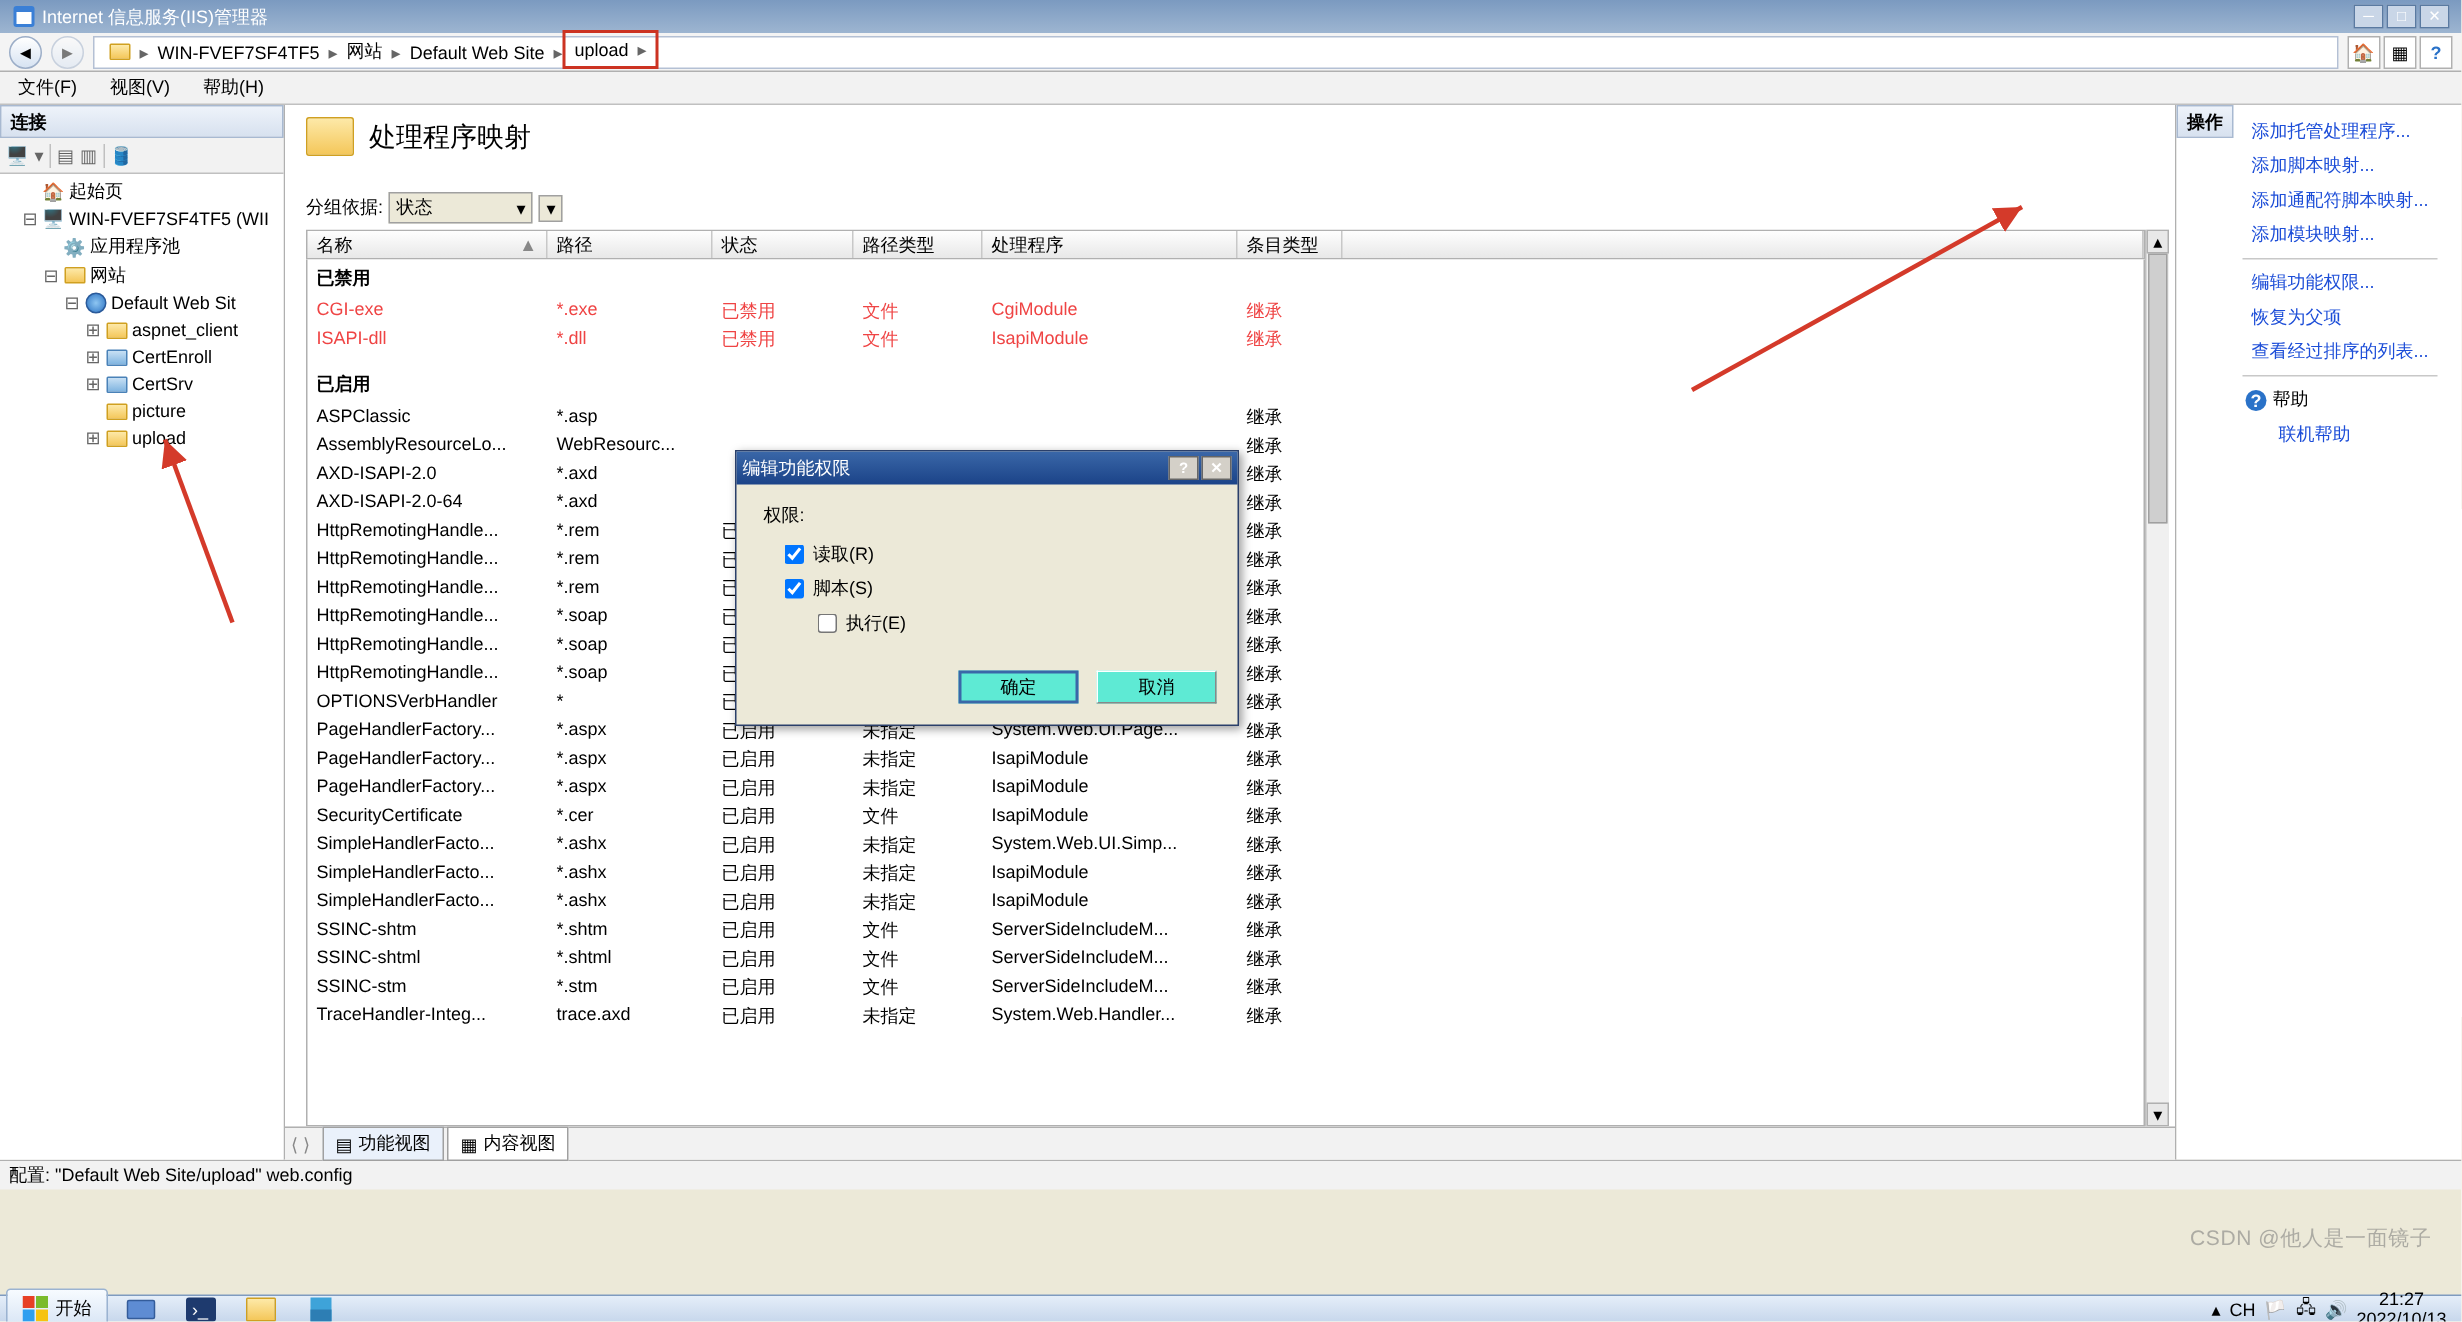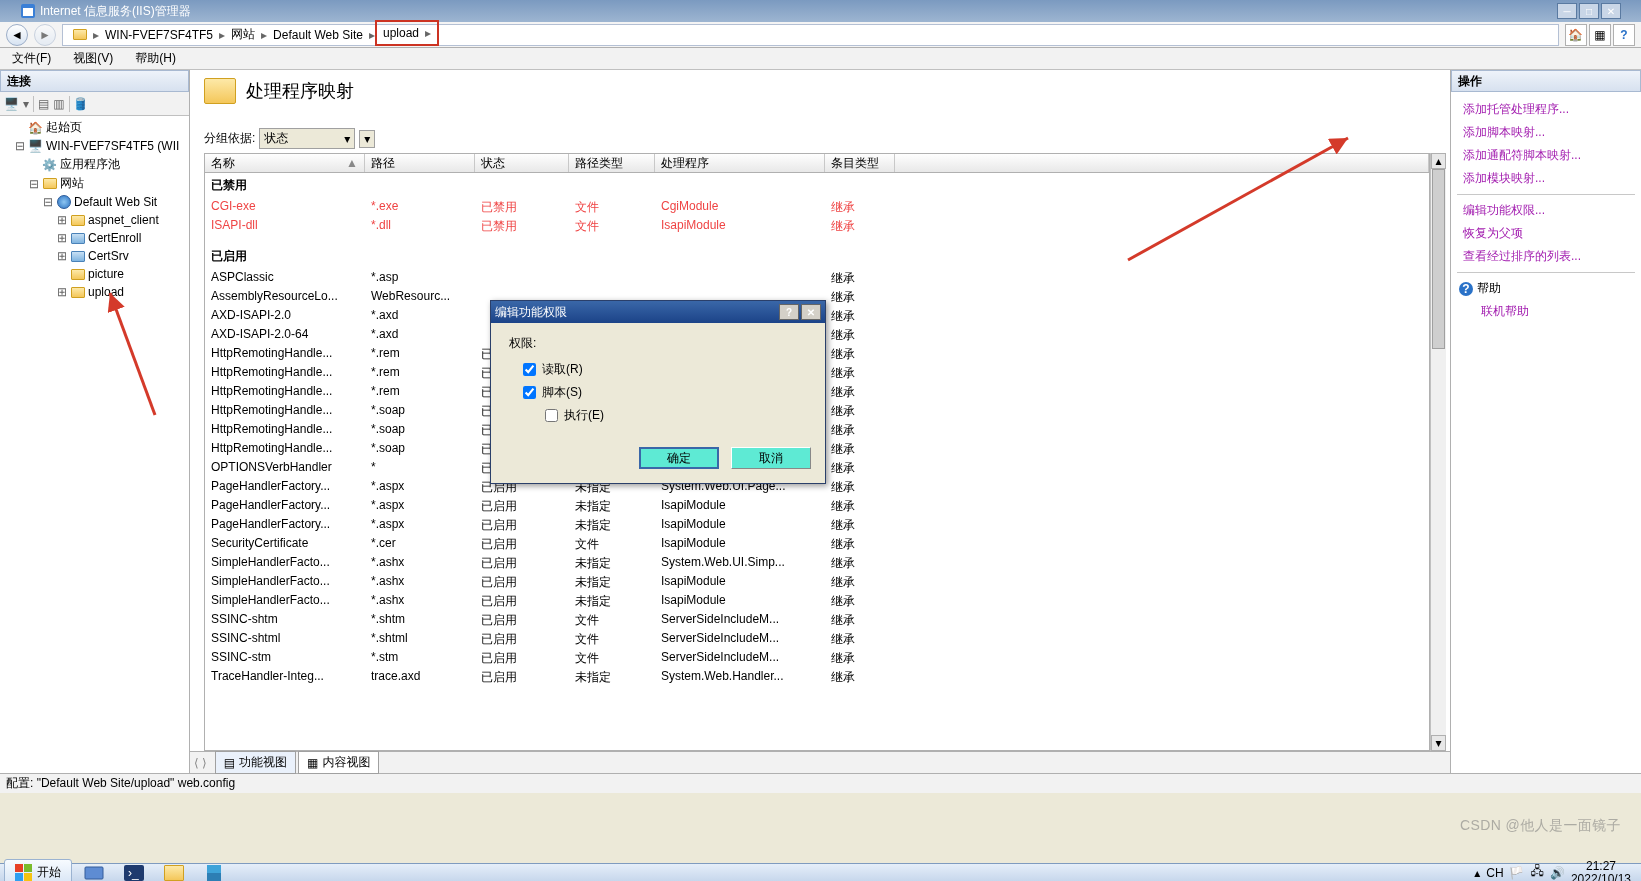--- a/index.html
+++ b/index.html
@@ -1,17 +1,17 @@
 <!DOCTYPE html>
 <html><head>
 <meta charset="utf-8">
 <style>
 *{box-sizing:border-box;margin:0;padding:0;font-family:"Microsoft YaHei",SimSun,Tahoma,sans-serif;font-size:12px;}
 body{background:#ece9d8;width:1641px;height:881px;overflow:hidden;position:relative;}
-.titlebar{height:22px;background:linear-gradient(#7b9ac0,#9db5d1);color:#fff;display:flex;align-items:center;padding:0 20px;}
+.titlebar{height:22px;background:linear-gradient(#7b9ac0,#9db5d1);color:#fff;display:flex;align-items:center;padding:0 8px;}
 .titlebar .icon{width:16px;height:16px;margin-right:4px;}
 .titlebar .wbtns{margin-left:auto;display:flex;gap:2px;}
 .titlebar .wbtn{width:20px;height:16px;background:#c9d6e7;border:1px solid #5a7aa1;display:flex;align-items:center;justify-content:center;font-size:10px;}
 .navbar{height:26px;background:#f4f4f4;border-bottom:1px solid #b0b0b0;display:flex;align-items:center;padding:2px 6px;gap:6px;}
 .navbtn{width:22px;height:22px;border:1px solid #9caec8;border-radius:11px;background:linear-gradient(#fff,#d7e3f2);display:flex;align-items:center;justify-content:center;}
 .breadcrumb{flex:1;height:22px;background:#fff;border:1px solid #b4c0d4;display:flex;align-items:center;padding-left:4px;}
 .bc-item{padding:0 6px;display:flex;align-items:center;gap:6px;}
 .bc-sep{color:#666;}
 .bc-outline{border:2px solid #cc3322;padding:1px 6px;height:26px;display:flex;align-items:center;margin-top:-3px;}
 .rightnav{display:flex;gap:2px;}
@@ -40,23 +40,23 @@
 .listhead .col{border-right:1px solid #c8c8c8;padding:2px 6px;display:flex;align-items:center;gap:4px;}
 .listbody{flex:1;overflow-y:auto;background:#fff;border:1px solid #b0b0b0;border-top:none;font-family:Consolas,monospace;}
 .grp-label{font-weight:bold;padding:4px 6px;}
 .row{display:flex;padding:1px 0;}
 .row .c{padding:0 6px;overflow:hidden;white-space:nowrap;text-overflow:ellipsis;}
 .disabled .c{color:#ef4444;}
 .c1{width:160px}.c2{width:110px}.c3{width:94px}.c4{width:86px}.c5{width:170px}.c6{width:70px}
 .viewtabs{height:22px;background:#f2f2f2;border-top:1px solid #b0b0b0;display:flex;align-items:center;padding:0 4px;}
 .vtab{padding:2px 8px;border:1px solid #a0a0a0;background:#fff;display:flex;align-items:center;gap:4px;margin-right:2px;}
 .vtab.active{background:#eaf1fb;}
-.actions{width:190px;background:#fff;display:flex;flex-direction:column;}
+.actions{width:190px;background:#fff;display:flex;flex-direction:row;}
 .action-list{padding:6px;}
-.action-link{color:#a21caf;padding:3px 6px;cursor:pointer;display:block;}
+.action-link{color:#1d4ed8;padding:3px 6px;cursor:pointer;display:block;}
 .action-sep{border-top:1px solid #c8c8c8;margin:4px 0;}
 .action-help{display:flex;align-items:center;gap:4px;padding:3px 2px;}
 .statusbar{height:20px;background:#f2f2f2;border-top:1px solid #b0b0b0;padding:2px 6px;display:flex;align-items:center;}
 .taskbar{position:absolute;bottom:0;left:0;right:0;height:18px;background:linear-gradient(#e5eef9,#c7d7ec);border-top:1px solid #7f9bbf;display:flex;align-items:center;padding:0 4px;}
 .start{height:28px;background:linear-gradient(#f7fbff,#d5e3f4);border:1px solid #9bb3d1;border-radius:3px;padding:0 10px;display:flex;align-items:center;gap:4px;}
 .task-icon{width:36px;height:28px;border:1px solid transparent;border-radius:2px;display:flex;align-items:center;justify-content:center;margin-left:4px;}
 .tray{margin-left:auto;display:flex;align-items:center;gap:6px;padding-right:6px;}
 .clock{text-align:center;font-size:11px;line-height:13px;}
 .dialog{position:absolute;left:490px;top:300px;width:336px;background:#ece9d8;border:1px solid #2a3f6a;box-shadow:2px 2px 6px rgba(0,0,0,0.4);}
 .dlg-title{height:22px;background:linear-gradient(#3a67a8,#1b4388);color:#fff;display:flex;align-items:center;padding:0 4px;}

